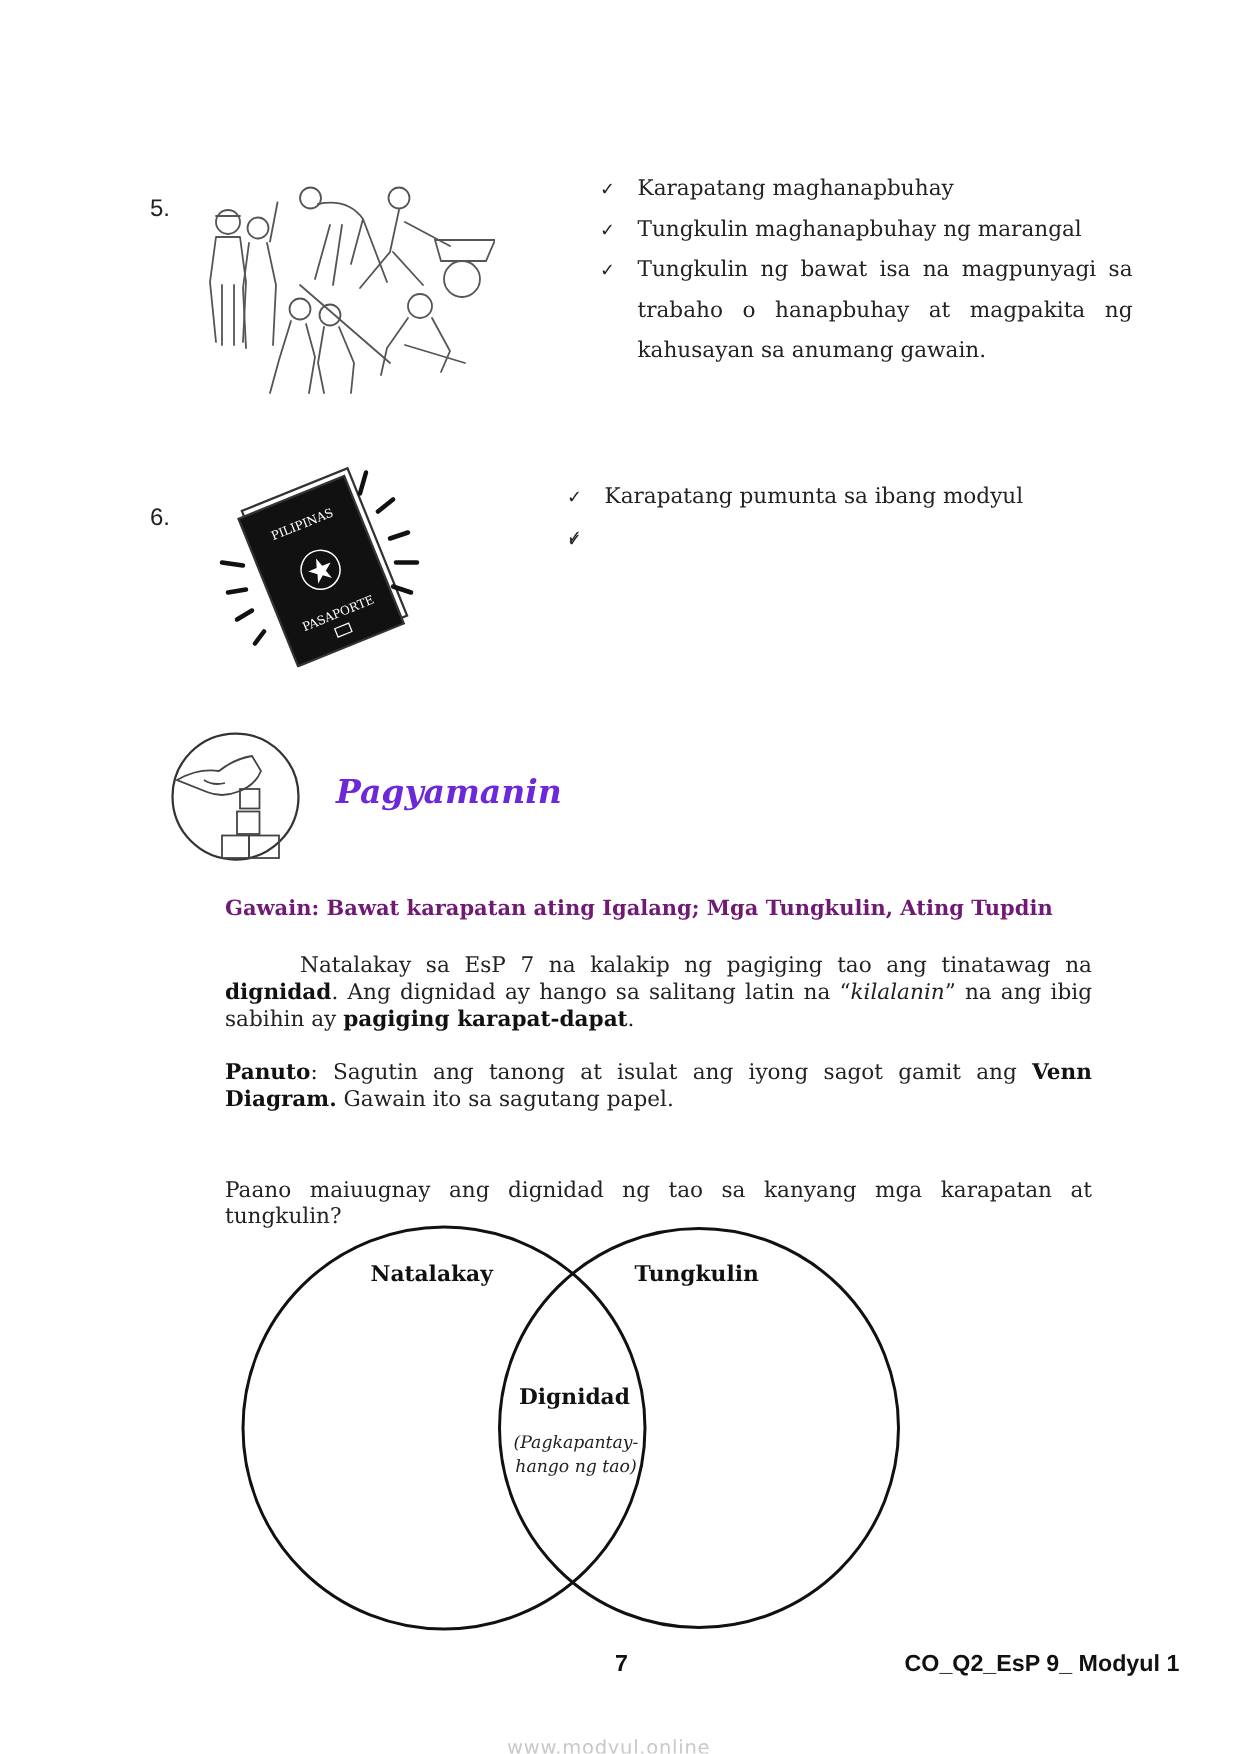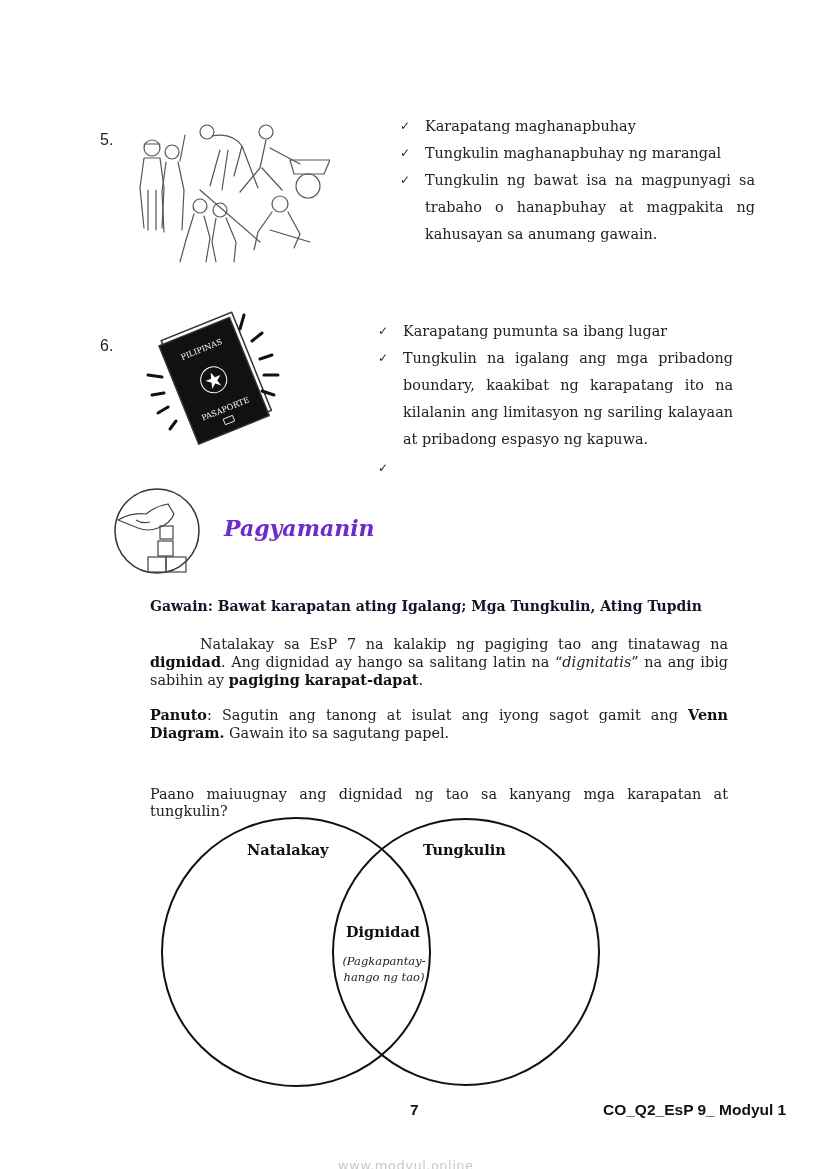--- a/index.html
+++ b/index.html
@@ -75,41 +75,41 @@
     <line x1="138" y1="70" x2="124" y2="70"></line>
     <line x1="134" y1="90" x2="122" y2="86"></line>
     <line x1="8" y1="70" x2="22" y2="72"></line>
     <line x1="12" y1="90" x2="24" y2="88"></line>
     <line x1="18" y1="108" x2="28" y2="102"></line>
     <line x1="30" y1="124" x2="36" y2="116"></line>
   </g>
 </svg>
 
 <ul class="abs blist" style="left:378px; top:318px; width:355px;">
-  <li style="line-height:27px;"><span class="chk">✓</span><span>Karapatang pumunta sa ibang lugar</span></li>
-  <li class="just" style="line-height:27px;"><span class="chk">✓</span><span>Tungkulin na igalang ang mga pribadong boundary, kaakibat ng karapatang ito na kilalanin ang limitasyon ng sariling kalayaan at pribadong espasyo ng kapuwa.</span></li>
+  <li style="line-height:27px;"><span class="chk">✓</span><span>Karapatang pumunta sa ibang modyul</span></li>
+  <li class="just" style="line-height:27px;"><span class="chk">✓</span></li>
   <li style="line-height:18px; margin-top:6px;"><span class="chk">✓</span></li>
 </ul>
 
 <svg class="abs" style="left:112px; top:486px;" width="90" height="90" viewBox="0 0 90 90">
   <circle cx="45" cy="45" r="42" fill="#fff" stroke="#333" stroke-width="1.5"></circle>
   <g fill="none" stroke="#444" stroke-width="1.2">
     <path d="M6 34 q14 -8 28 -6 q10 -8 22 -10 l6 10 q-4 10 -16 14 q-10 4 -20 0 z"></path>
     <path d="M24 34 q6 4 14 2"></path>
     <rect x="48" y="40" width="13" height="13"></rect>
     <rect x="46" y="55" width="15" height="15"></rect>
     <rect x="36" y="71" width="18" height="15"></rect>
     <rect x="54" y="71" width="20" height="15"></rect>
   </g>
 </svg>
 <div class="abs" style="left:224px; top:515px; font-family:'DejaVu Serif', serif; font-weight:bold; font-style:italic; font-size:22px; color:#6d28d9;">Pagyamanin</div>
 
-<div class="abs" style="left:150px; top:598px; width:590px; font-family:'DejaVu Serif', serif; font-weight:bold; font-size:14px; color:#0f172a;">Gawain: Bawat karapatan ating Igalang; Mga Tungkulin, Ating Tupdin</div>
+<div class="abs" style="left:150px; top:598px; width:590px; font-family:'DejaVu Serif', serif; font-weight:bold; font-size:14px; color:#701a75;">Gawain: Bawat karapatan ating Igalang; Mga Tungkulin, Ating Tupdin</div>
 
-<p class="abs para" style="left:150px; top:636px; width:578px; margin:0; text-indent:50px;"><span>Natalakay sa EsP 7 na kalakip ng pagiging tao ang tinatawag na </span><b>dignidad</b><span>. Ang dignidad ay hango sa salitang latin na “</span><i>dignitatis</i><span>” na ang ibig sabihin ay </span><b>pagiging karapat-dapat</b><span>.</span></p>
+<p class="abs para" style="left:150px; top:636px; width:578px; margin:0; text-indent:50px;"><span>Natalakay sa EsP 7 na kalakip ng pagiging tao ang tinatawag na </span><b>dignidad</b><span>. Ang dignidad ay hango sa salitang latin na “</span><i>kilalanin</i><span>” na ang ibig sabihin ay </span><b>pagiging karapat-dapat</b><span>.</span></p>
 
 <p class="abs para" style="left:150px; top:706px; width:578px; margin:0;"><b>Panuto</b><span>: Sagutin ang tanong at isulat ang iyong sagot gamit ang </span><b>Venn Diagram.</b><span> Gawain ito sa sagutang papel.</span></p>
 
 <p class="abs para" style="left:150px; top:786px; width:578px; margin:0;">Paano maiuugnay ang dignidad ng tao sa kanyang mga karapatan at tungkulin?</p>
 
 <svg class="abs" style="left:0; top:0;" width="827" height="1169">
   <circle cx="296" cy="952" r="134" fill="none" stroke="#111" stroke-width="2"></circle>
   <circle cx="466" cy="952" r="133" fill="none" stroke="#111" stroke-width="2"></circle>
 </svg>
 <div class="abs venn-label" style="left:247px; top:841px;">Natalakay</div>

